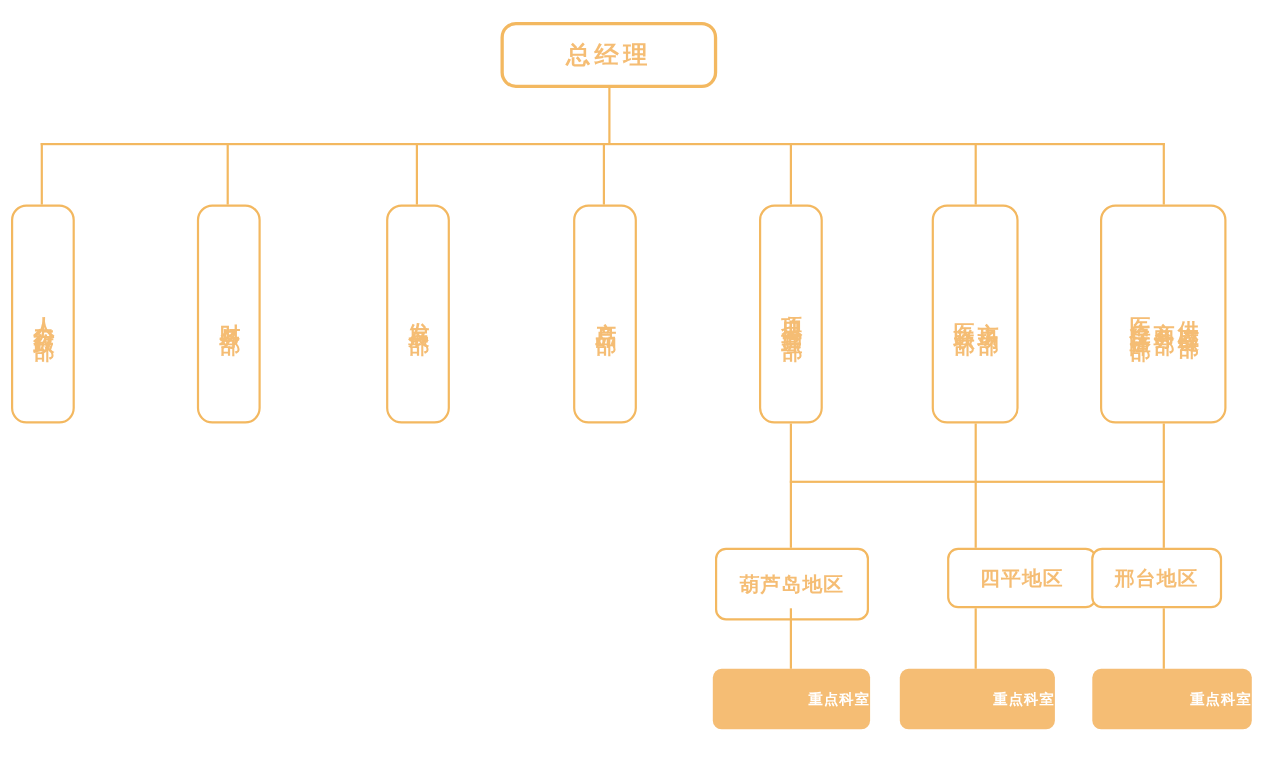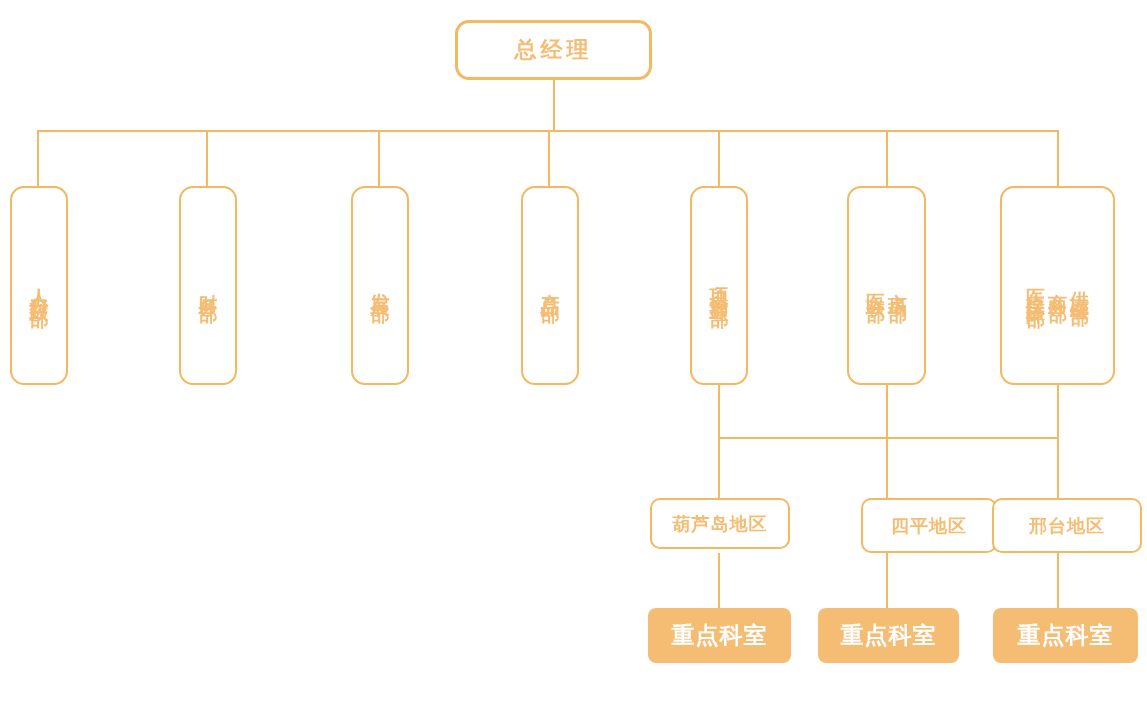--- a/index.html
+++ b/index.html
@@ -76,22 +76,23 @@
     font-size: 18px;
     letter-spacing: 1px;
   }
 
   
   .node-leaf {
     border: none;
     border-radius: 8px;
     background: #f5bd74;
     color: #ffffff;
-    font-size: 23px;
+    font-size: 13px;
     letter-spacing: 1px;
+    justify-content: flex-end;
   }
 </style>
 </head>
 <body>
 
 <div id="chart-root">
 
   <div class="node node-root" style="left:455px; top:20px; width:197px; height:60px;">
     <span>总经理</span>
   </div>
@@ -152,29 +153,29 @@
       <span class="vcol">医疗保障部</span>
     </div>
   </div>
 
   <div class="line line-v" style="left:718px;  top:385px; height:113px;"></div>
   <div class="line line-v" style="left:886px;  top:385px; height:113px;"></div>
   <div class="line line-v" style="left:1057px; top:385px; height:113px;"></div>
 
   <div class="line line-h" style="left:718px; top:437px; width:341px;"></div>
 
-  <div class="node node-region" style="left:650px; top:498px; width:140px; height:51px;">
+  <div class="node node-region" style="left:650px; top:498px; width:140px; height:66px;">
     <span>葫芦岛地区</span>
   </div>
 
   <div class="node node-region" style="left:819px; top:498px; width:136px; height:55px;margin-left:42px;">
     <span>四平地区</span>
   </div>
 
-  <div class="node node-region" style="left:992px; top:498px; width:150px; height:55px;">
+  <div class="node node-region" style="left:992px; top:498px; width:119px; height:55px;">
     <span>邢台地区</span>
   </div>
 
   <div class="line line-v" style="left:718px;  top:553px; height:55px;"></div>
   <div class="line line-v" style="left:886px;  top:553px; height:55px;"></div>
   <div class="line line-v" style="left:1057px; top:553px; height:55px;"></div>
 
   <div class="node node-leaf" style="left:648px; top:608px; width:143px; height:55px;">
     <span>重点科室</span>
   </div>

